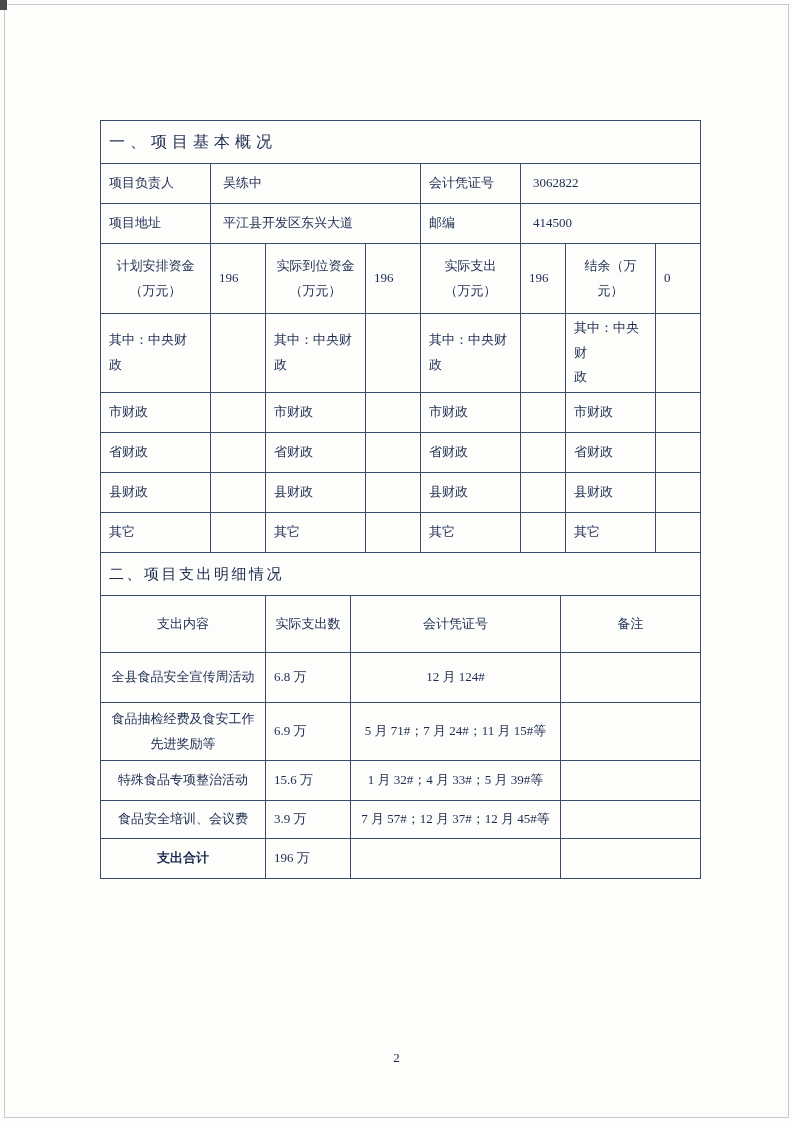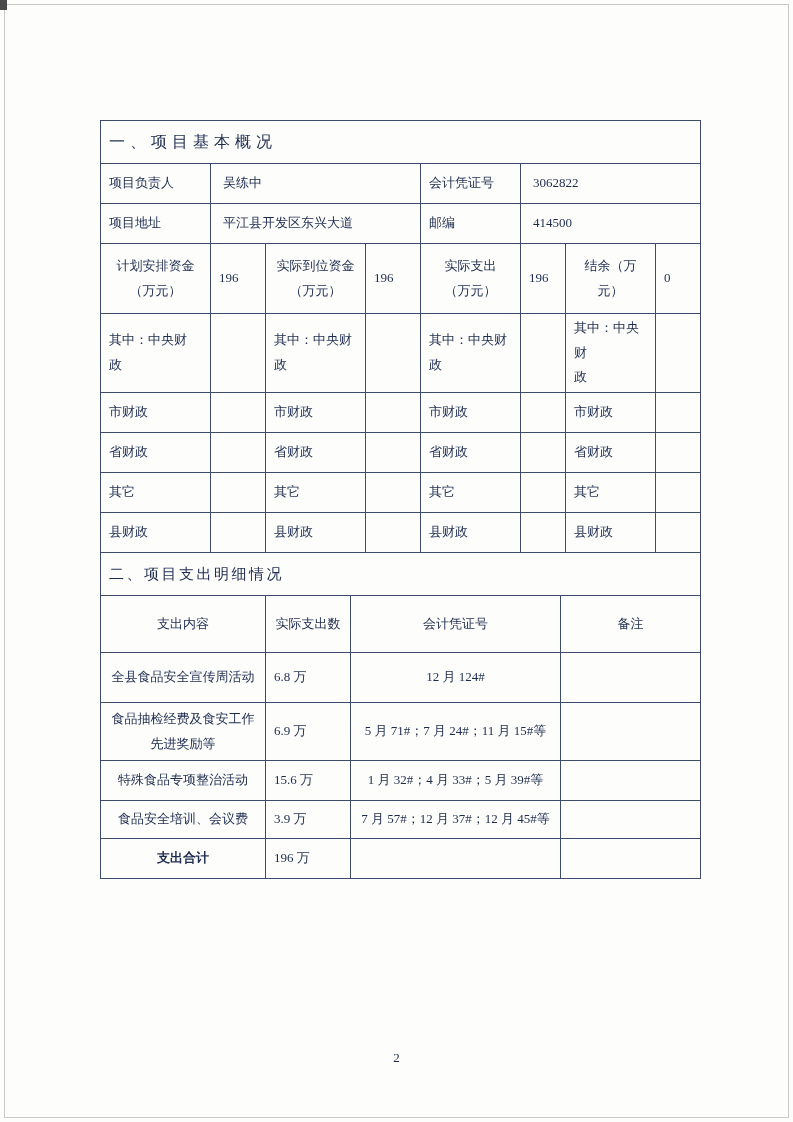--- a/index.html
+++ b/index.html
@@ -161,37 +161,37 @@
           <td class="lbl">省财政</td>
           <td></td>
           <td class="lbl">省财政</td>
           <td></td>
           <td class="lbl">省财政</td>
           <td></td>
           <td class="lbl">省财政</td>
           <td></td>
         </tr>
         <tr class="r-fund">
-          <td class="lbl">其它</td>
-          <td></td>
-          <td class="lbl">其它</td>
-          <td></td>
-          <td class="lbl">其它</td>
-          <td></td>
-          <td class="lbl">其它</td>
-          <td></td>
-        </tr>
-        <tr class="r-fund">
-          <td class="lbl">县财政</td>
-          <td></td>
-          <td class="lbl">县财政</td>
-          <td></td>
-          <td class="lbl">县财政</td>
-          <td></td>
-          <td class="lbl">县财政</td>
+          <td class="lbl">县财政</td>
+          <td></td>
+          <td class="lbl">县财政</td>
+          <td></td>
+          <td class="lbl">县财政</td>
+          <td></td>
+          <td class="lbl">县财政</td>
+          <td></td>
+        </tr>
+        <tr class="r-fund">
+          <td class="lbl">其它</td>
+          <td></td>
+          <td class="lbl">其它</td>
+          <td></td>
+          <td class="lbl">其它</td>
+          <td></td>
+          <td class="lbl">其它</td>
           <td></td>
         </tr>
       </tbody>
     </table>
 
     <table>
       <colgroup>
         <col style="width:165px">
           <col style="width:85px">
           <col style="width:210px">

